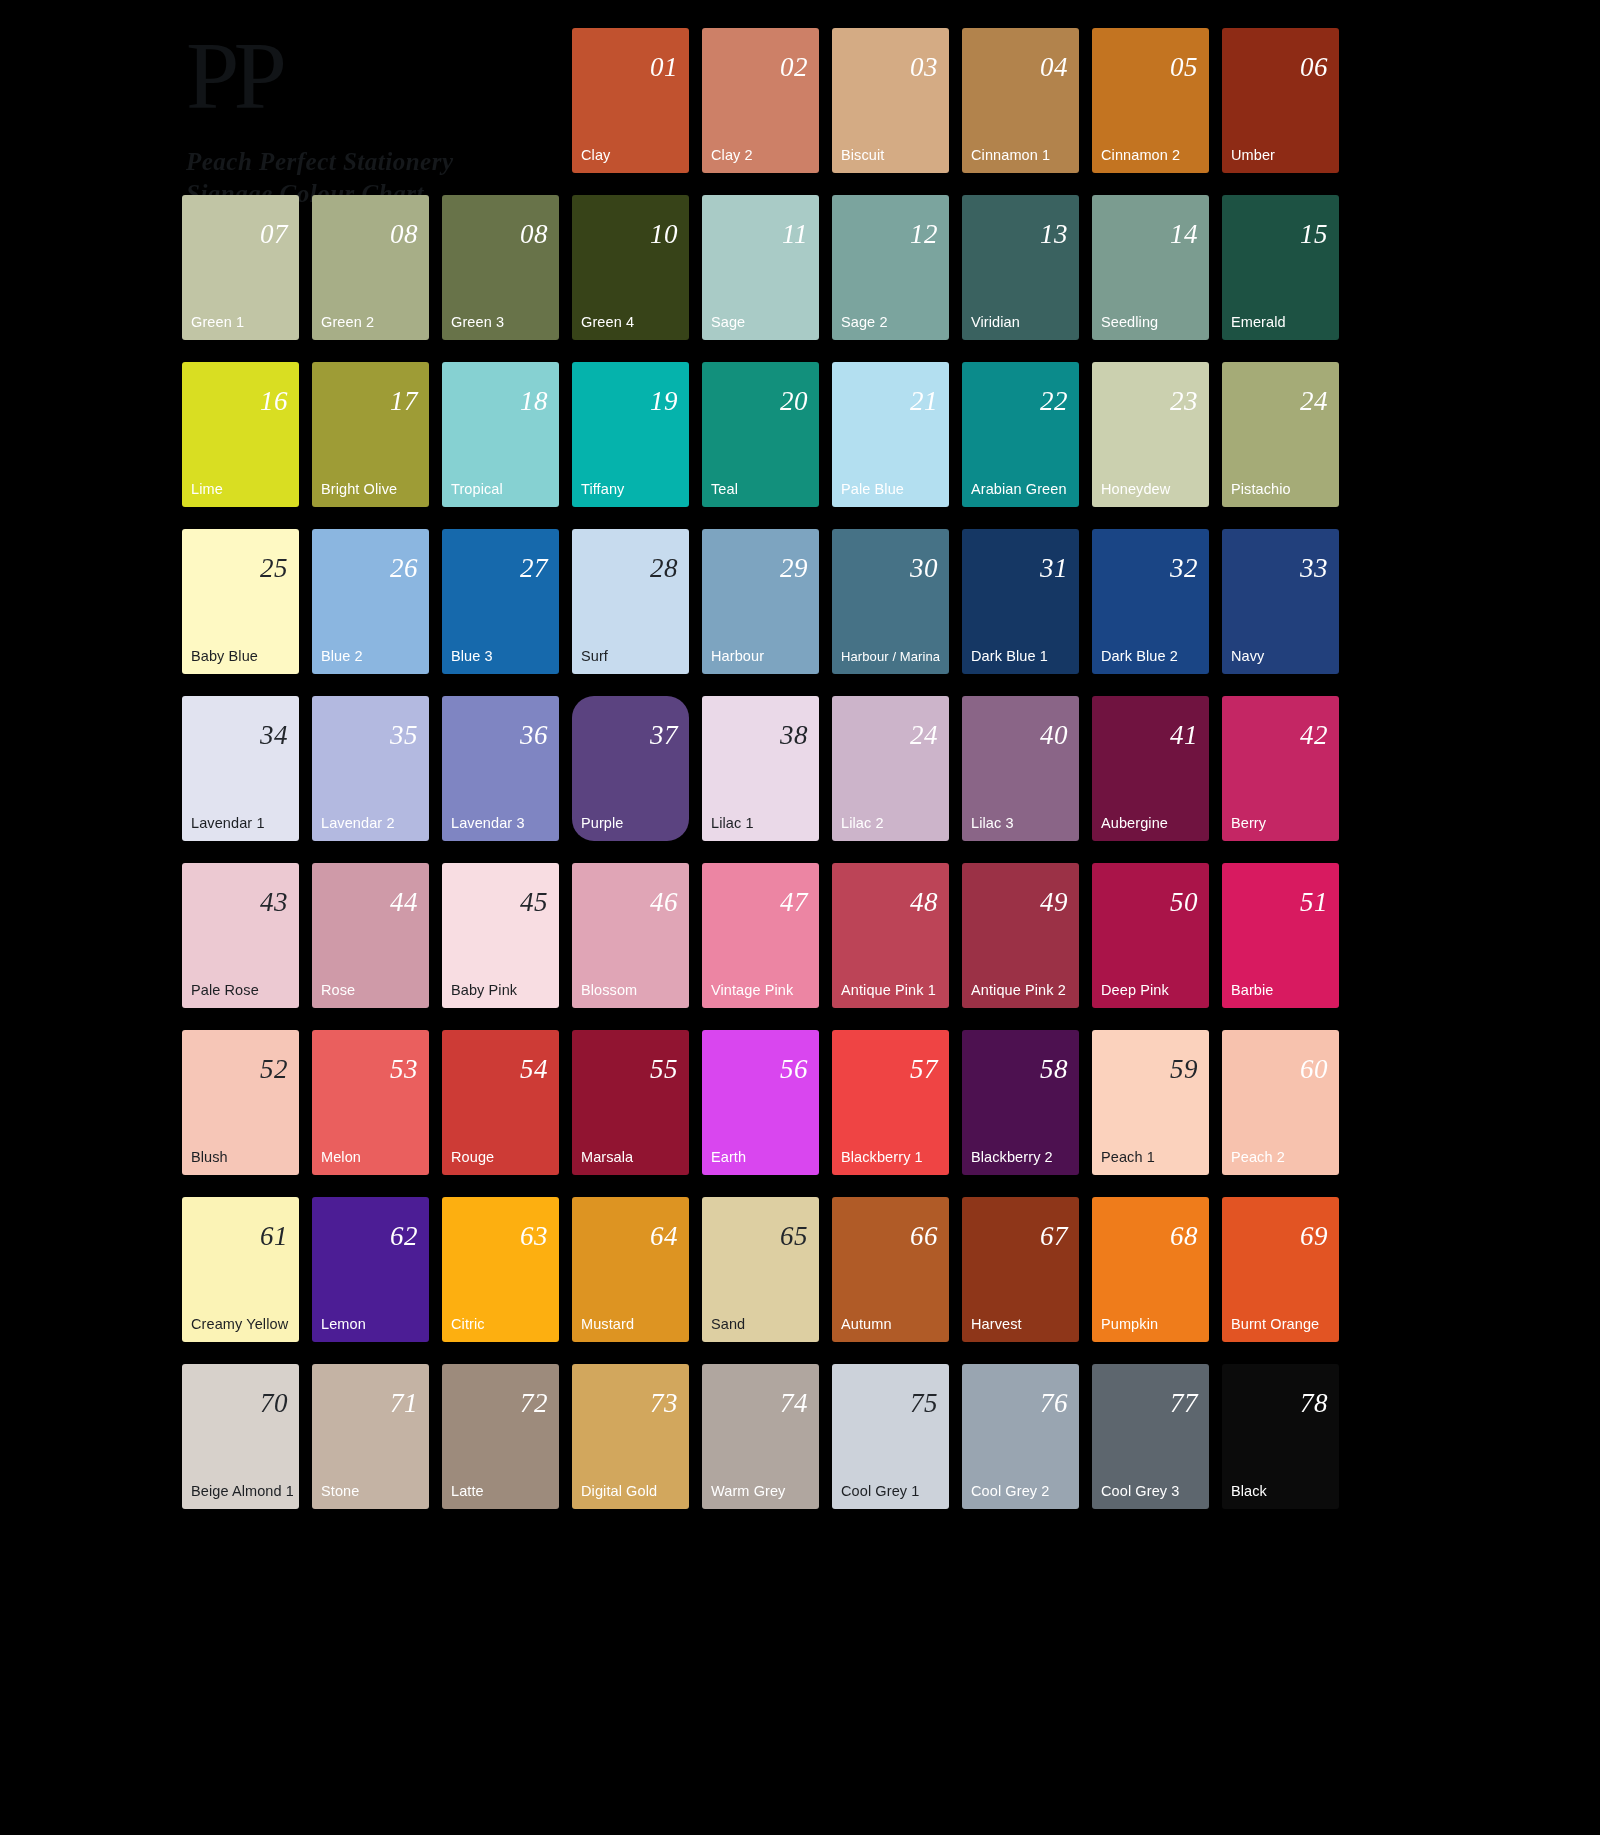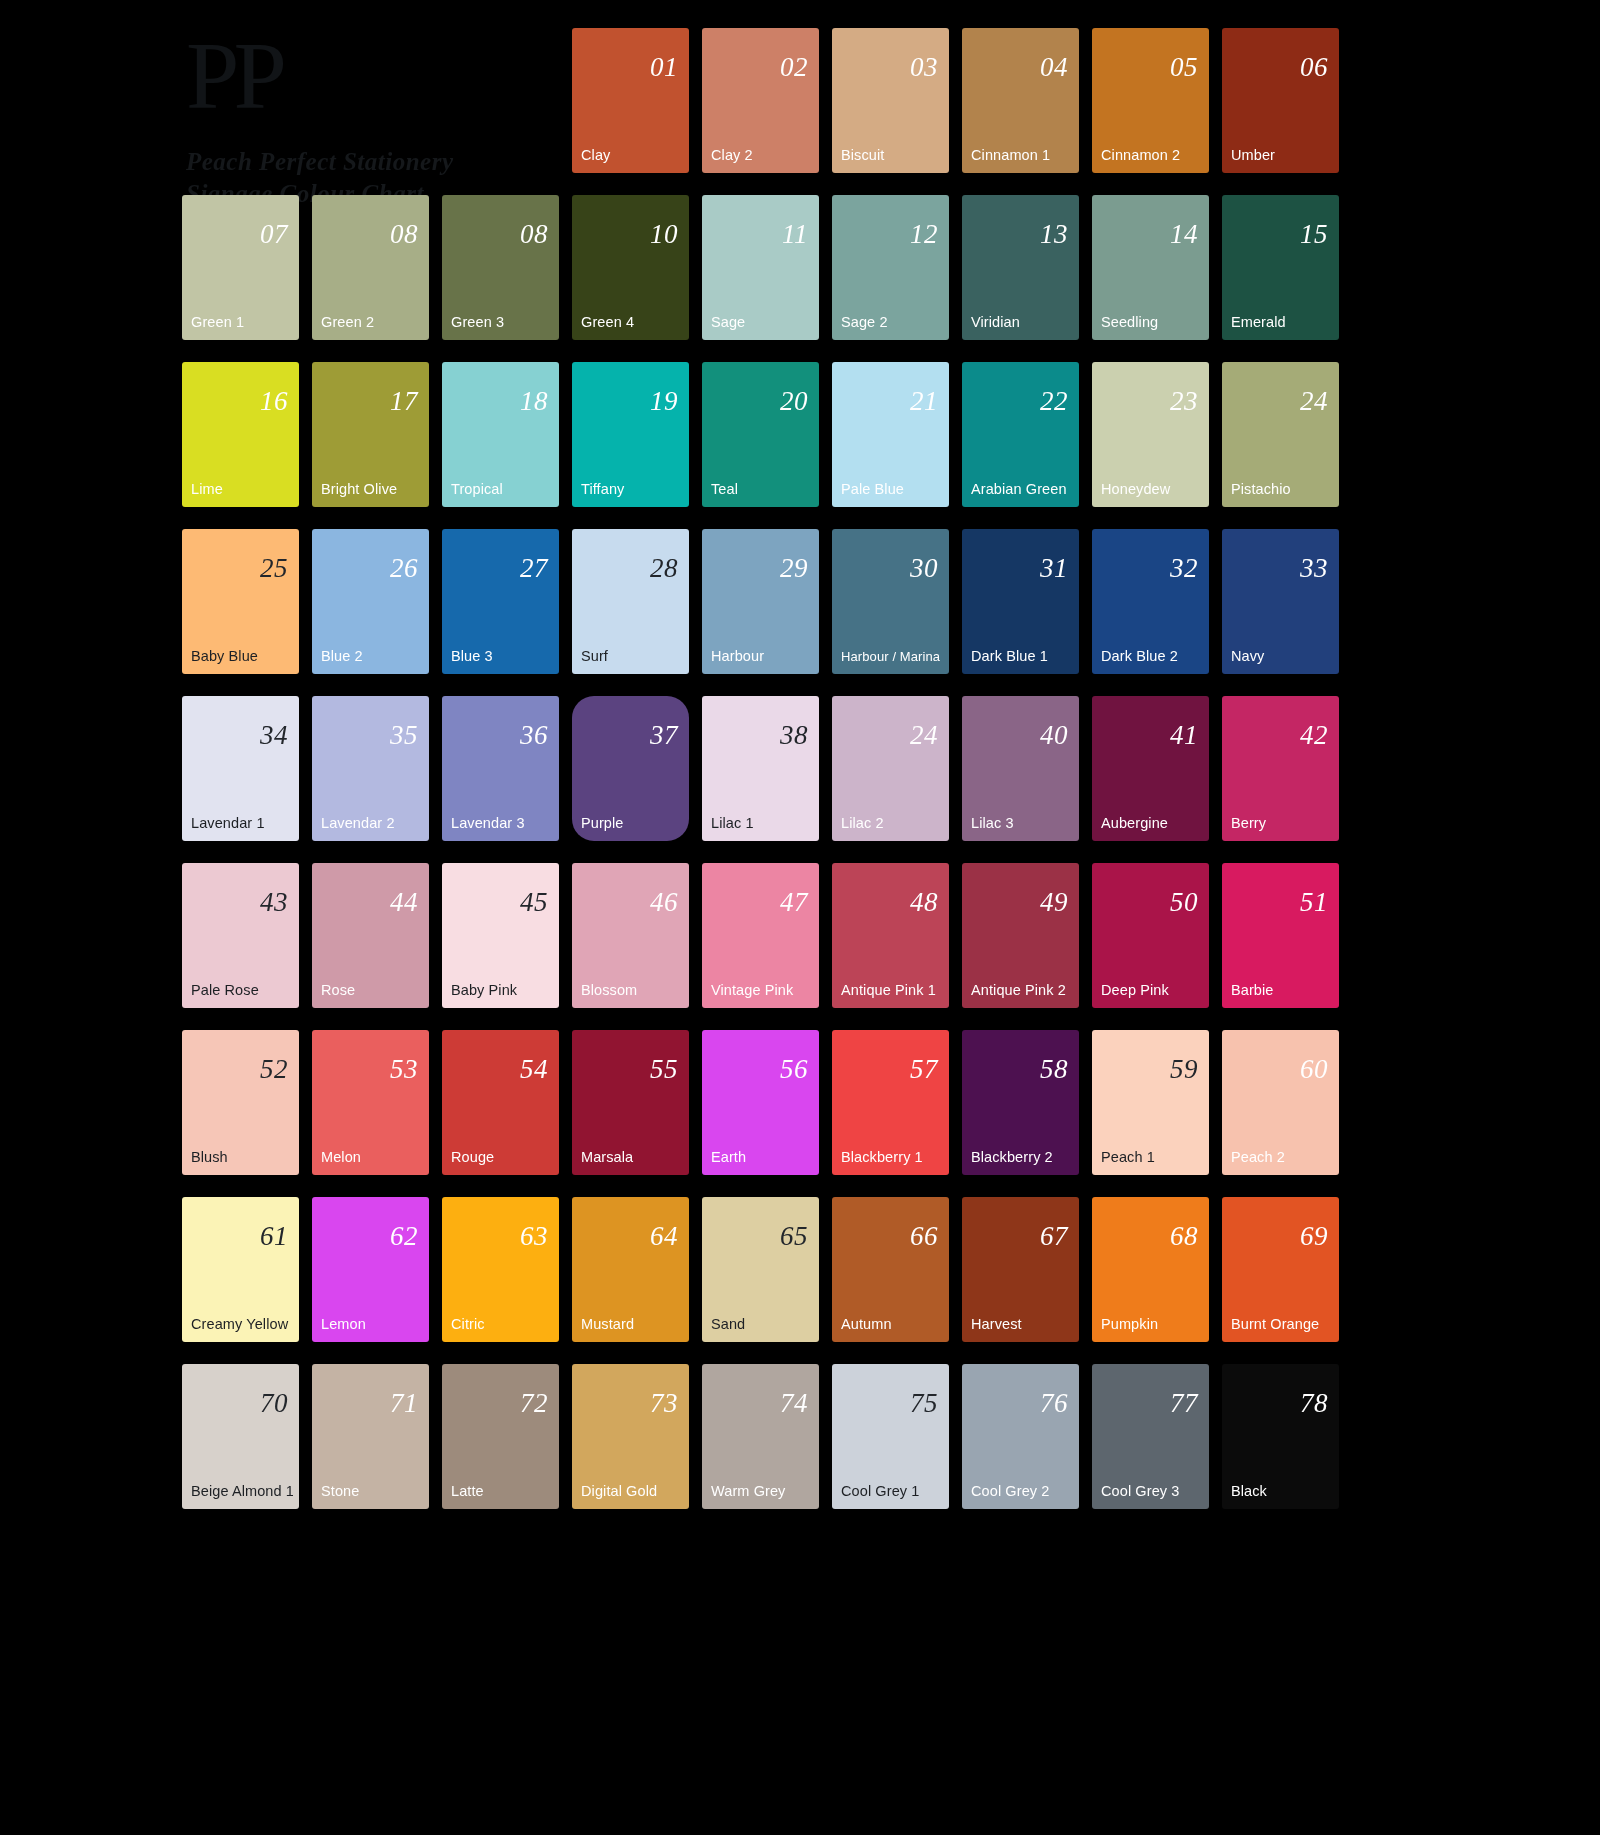--- a/index.html
+++ b/index.html
@@ -220,21 +220,21 @@
         <span class="swatch-label">Arabian Green</span>
       </div>
       <div class="swatch" style="background: rgb(203, 208, 175);">
         <span class="swatch-num">23</span>
         <span class="swatch-label">Honeydew</span>
       </div>
       <div class="swatch" style="background: rgb(165, 171, 119);">
         <span class="swatch-num">24</span>
         <span class="swatch-label">Pistachio</span>
       </div>
-      <div class="swatch" style="background: #fdba74;">
+      <div class="swatch" style="background: #fef9c3;">
         <span class="swatch-num dark">25</span>
         <span class="swatch-label dark">Baby Blue</span>
       </div>
       <div class="swatch" style="background: rgb(139, 182, 224);">
         <span class="swatch-num">26</span>
         <span class="swatch-label">Blue 2</span>
       </div>
       <div class="swatch" style="background: rgb(22, 105, 172);">
         <span class="swatch-num">27</span>
         <span class="swatch-label">Blue 3</span>
@@ -368,21 +368,21 @@
         <span class="swatch-label dark">Peach 1</span>
       </div>
       <div class="swatch" style="background: rgb(247, 194, 174);">
         <span class="swatch-num">60</span>
         <span class="swatch-label">Peach 2</span>
       </div>
       <div class="swatch" style="background: rgb(251, 243, 182);">
         <span class="swatch-num dark">61</span>
         <span class="swatch-label dark">Creamy Yellow</span>
       </div>
-      <div class="swatch" style="background: #d946ef; padding-left: 30px;">
+      <div class="swatch" style="background: #4c1d95; padding-left: 30px;">
         <span class="swatch-num">62</span>
         <span class="swatch-label">Lemon</span>
       </div>
       <div class="swatch" style="background: rgb(253, 175, 16);">
         <span class="swatch-num">63</span>
         <span class="swatch-label">Citric</span>
       </div>
       <div class="swatch" style="background: rgb(221, 148, 34);">
         <span class="swatch-num">64</span>
         <span class="swatch-label">Mustard</span>

